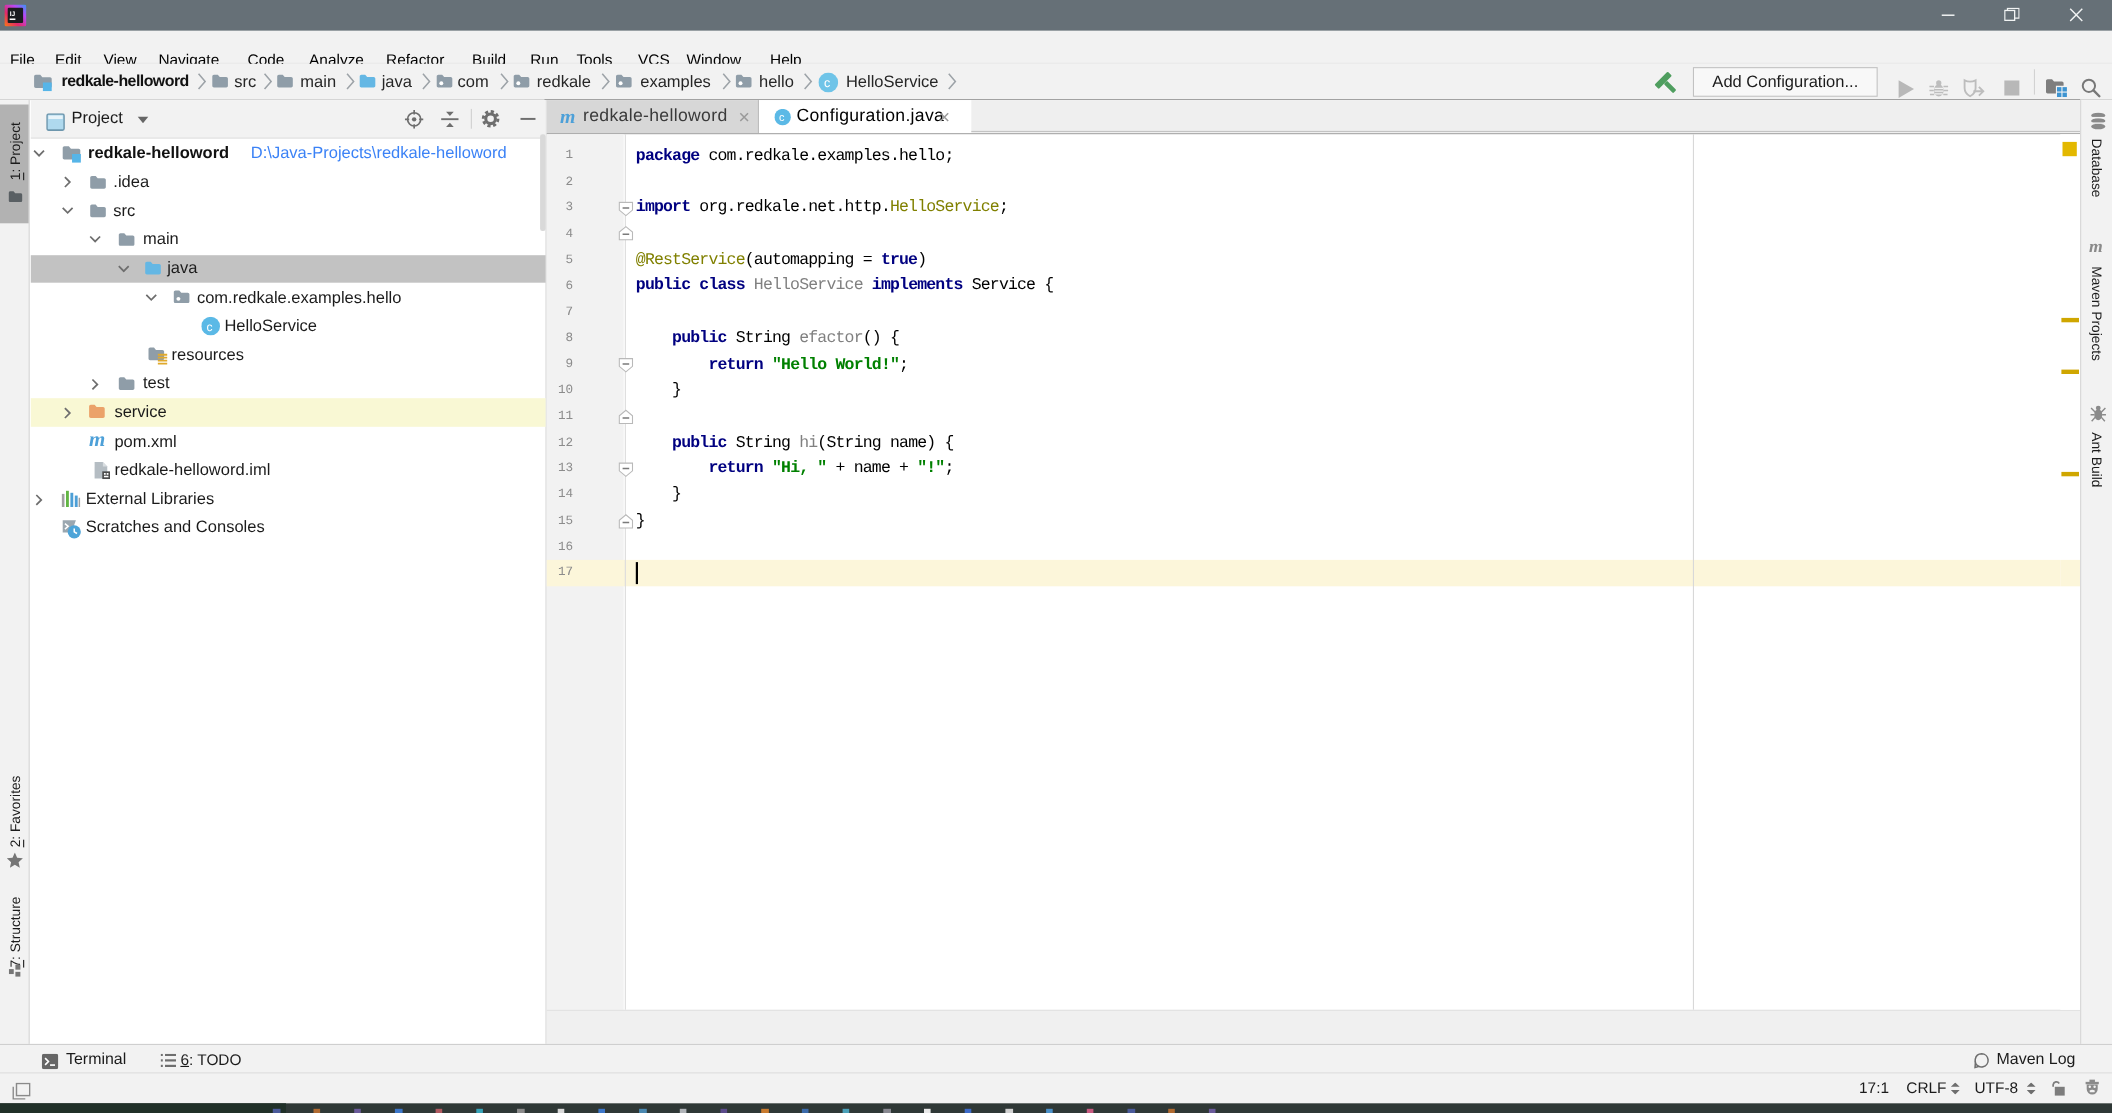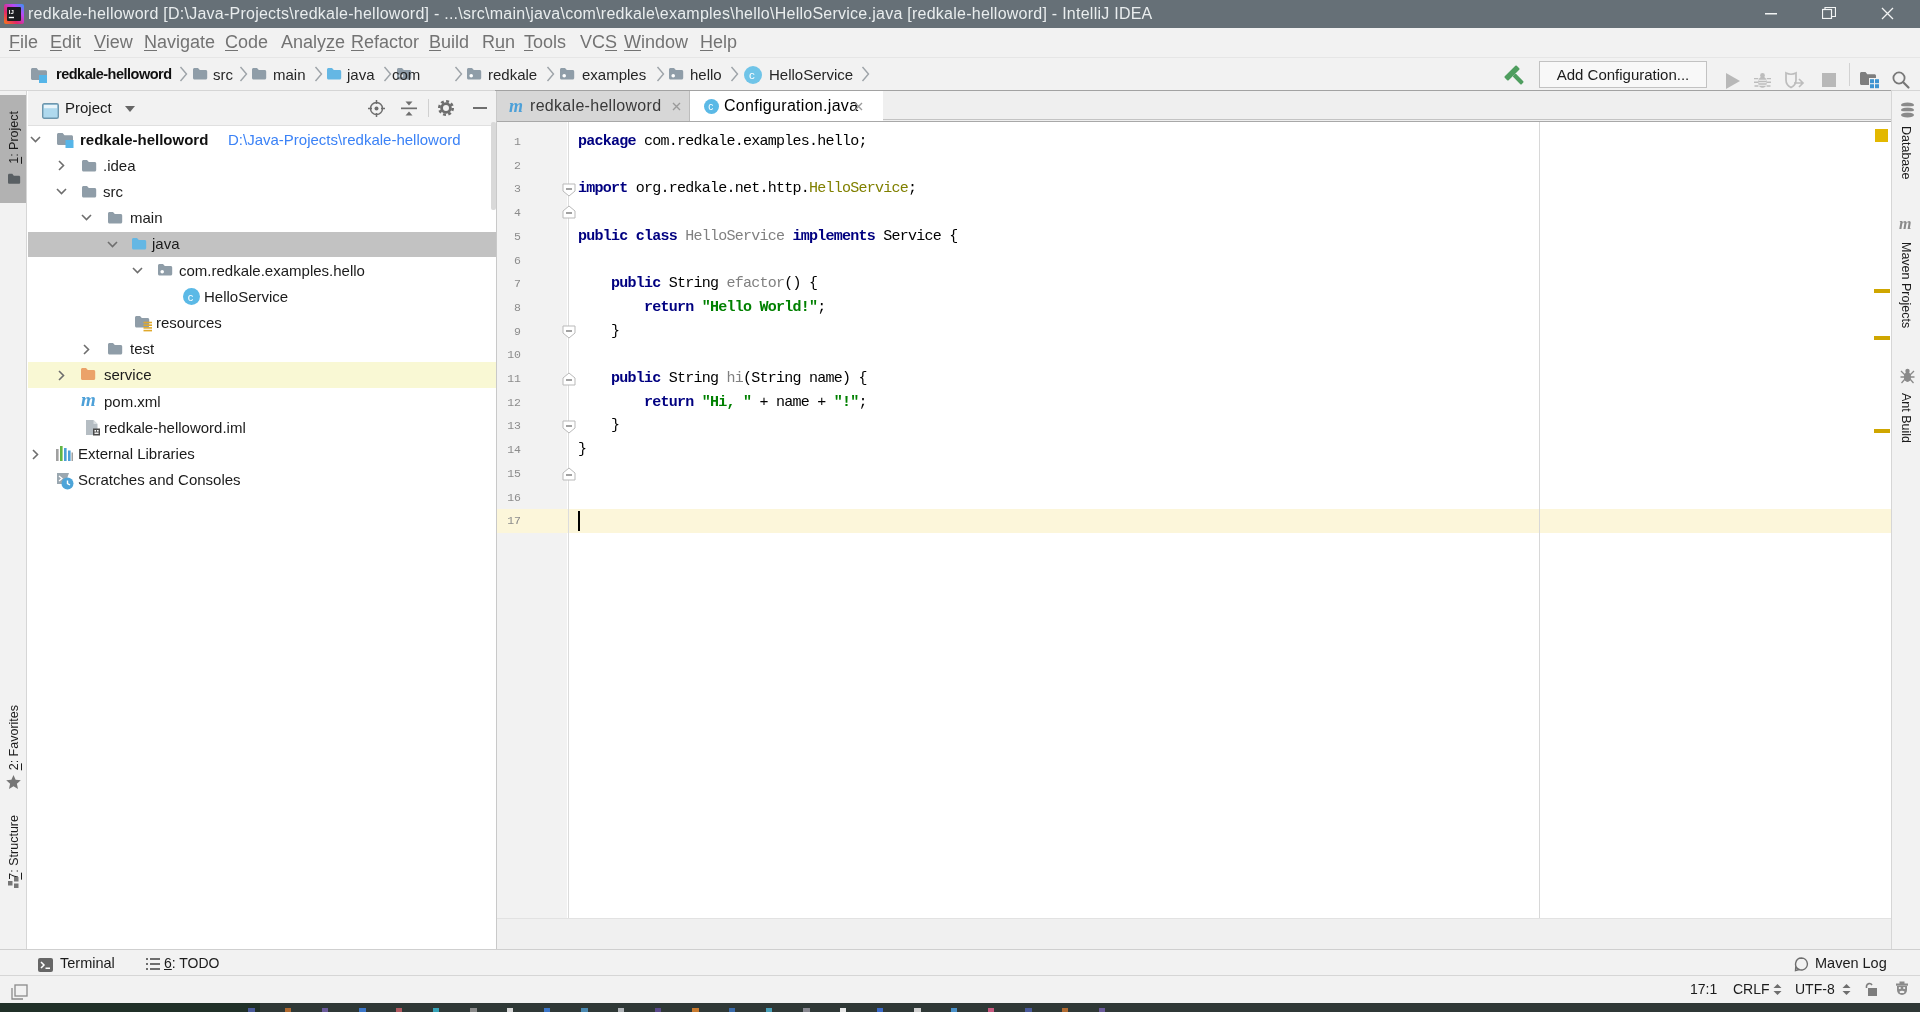--- a/index.html
+++ b/index.html
@@ -1,21 +1,21 @@
 <!DOCTYPE html>
 <html><head>
 <meta charset="utf-8">
 <style>
 html,body{margin:0;padding:0;}
 body{width:1920px;height:1012px;position:relative;overflow:hidden;background:#fff;font-family:"Liberation Sans",sans-serif;}
 .abs{position:absolute;}
 .titlebar{left:0;top:0;width:1920px;height:28px;background:#667077;}
 .titletext{left:28px;top:0;height:28px;line-height:28px;color:#e9edee;font-size:16px;letter-spacing:0.25px;white-space:pre;}
 .menubar{left:0;top:28px;width:1920px;height:29px;background:#f2f2f2;border-bottom:1px solid #e6e6e6;}
-.mi{position:absolute;top:0;height:28px;line-height:28px;font-size:18px;color:#737373;white-space:pre;}
+.mi{position:absolute;top:12px;height:28px;line-height:28px;font-size:14px;color:#000000;white-space:pre;}
 .mi u{text-decoration-thickness:1px;text-underline-offset:2px;}
 .toolbar{left:0;top:58px;width:1920px;height:33px;background:#f2f2f2;}
 .tbline1{left:0;top:90px;width:1920px;height:1px;background:#d5d5d5;}
 .tbline2{left:495px;top:90px;width:1396px;height:1px;background:#a2a2a2;}
 .bc{position:absolute;top:0;height:33px;line-height:33px;font-size:15px;color:#262626;white-space:pre;}
 .bsep{position:absolute;top:8px;width:9px;height:16px;}
 .leftstrip{left:0;top:91px;width:27px;height:858px;background:#f2f2f2;border-right:1px solid #d6d6d6;box-sizing:border-box;}
 .rightstrip{left:1891px;top:91px;width:29px;height:858px;background:#f2f2f2;border-left:1px solid #d6d6d6;box-sizing:border-box;}
 .vwrapL{position:absolute;display:flex;align-items:center;justify-content:center;width:27px;}
 .vwrapL span{writing-mode:vertical-rl;transform:rotate(180deg);font-size:12.5px;color:#1b1b1b;white-space:pre;}
@@ -54,21 +54,20 @@
           <stop offset="0.35" stop-color="#e1286b"></stop>
           <stop offset="0.7" stop-color="#b74af7"></stop>
           <stop offset="1" stop-color="#2e9af3"></stop>
     </linearGradient>
       </defs>
     <rect width="20" height="20" rx="2" fill="url(#ijg)"></rect>
     <rect x="3" y="3" width="14" height="14" rx="1" fill="#1a1c1f"></rect>
     <text x="4.8" y="10.3" font-family="Liberation Sans" font-size="6" font-weight="bold" fill="#fff">IJ</text>
     <rect x="4.8" y="12.8" width="5.2" height="1.4" fill="#fff"></rect>
   </svg>
-  <div class="abs titletext">redkale-helloword [D:\Java-Projects\redkale-helloword] - ...\src\main\java\com\redkale\examples\hello\HelloService.java [redkale-helloword] - IntelliJ IDEA</div>
   <svg class="abs" style="left:1765px;top:13px" width="12" height="2">
       <rect width="12" height="1.5" fill="#f2f4f4"></rect>
     </svg>
   <svg class="abs" style="left:1822px;top:7px" width="14" height="12" viewBox="0 0 14 12">
     <rect x="0.5" y="2.5" width="9" height="9" fill="none" stroke="#f2f4f4" stroke-width="1.2"></rect>
     <path d="M3 2.5 L3 0.5 L13.5 0.5 L13.5 9.5 L9.5 9.5" fill="none" stroke="#f2f4f4" stroke-width="1.2"></path>
   </svg>
   <svg class="abs" style="left:1881px;top:7px" width="13" height="13" viewBox="0 0 13 13">
     <path d="M1 1 L12 12 M12 1 L1 12" stroke="#f2f4f4" stroke-width="1.3"></path>
   </svg>
@@ -115,21 +114,21 @@
       <path d="M1 2.5 C1 1.7 1.7 1 2.5 1 H6 L7.8 3.1 H13.7 C14.5 3.1 15.2 3.8 15.2 4.6 V11 C15.2 11.8 14.5 12.5 13.7 12.5 H2.5 C1.7 12.5 1 11.8 1 11 Z" fill="#64b7e4"></path>
     </svg>
   <div class="bc" style="left:347px">java</div>
   <svg class="bsep" style="left:383px">
       <path d="M1.5 1 L7.5 8 L1.5 15" stroke="#9da3a8" stroke-width="1.4" fill="none"></path>
     </svg>
   <svg class="abs" style="left:396px;top:9px" width="16" height="14" viewBox="0 0 16 14">
       <path d="M1 2.5 C1 1.7 1.7 1 2.5 1 H6 L7.8 3.1 H13.7 C14.5 3.1 15.2 3.8 15.2 4.6 V11 C15.2 11.8 14.5 12.5 13.7 12.5 H2.5 C1.7 12.5 1 11.8 1 11 Z" fill="#8f9da8"></path>
       <circle cx="5.2" cy="8.7" r="1.8" fill="#fff"></circle>
     </svg>
-  <div class="bc" style="left:392px">com</div>
+  <div class="bc" style="left:416px">com</div>
   <svg class="bsep" style="left:454px">
       <path d="M1.5 1 L7.5 8 L1.5 15" stroke="#9da3a8" stroke-width="1.4" fill="none"></path>
     </svg>
   <svg class="abs" style="left:466px;top:9px" width="16" height="14" viewBox="0 0 16 14">
       <path d="M1 2.5 C1 1.7 1.7 1 2.5 1 H6 L7.8 3.1 H13.7 C14.5 3.1 15.2 3.8 15.2 4.6 V11 C15.2 11.8 14.5 12.5 13.7 12.5 H2.5 C1.7 12.5 1 11.8 1 11 Z" fill="#8f9da8"></path>
       <circle cx="5.2" cy="8.7" r="1.8" fill="#fff"></circle>
     </svg>
   <div class="bc" style="left:488px">redkale</div>
   <svg class="bsep" style="left:546px">
       <path d="M1.5 1 L7.5 8 L1.5 15" stroke="#9da3a8" stroke-width="1.4" fill="none"></path>
@@ -405,20 +404,21 @@
     <div>14</div>
     <div>15</div>
     <div>16</div>
     <div>17</div>
   </div>
 <div class="abs code">
 <div><span class="k">package</span> com.redkale.examples.hello;</div>
 <div>&nbsp;</div>
 <div><span class="k">import</span> org.redkale.net.http.<span class="a">HelloService</span>;</div>
 <div>&nbsp;</div>
+<div><span class="a">@RestService</span>(automapping = <span class="k">true</span>)</div>
 <div><span class="k">public class </span><span class="g">HelloService </span><span class="k">implements</span> Service {</div>
 <div>&nbsp;</div>
 <div>    <span class="k">public</span> String <span class="g">efactor</span>() {</div>
 <div>        <span class="k">return</span> <span class="s">"Hello World!"</span>;</div>
 <div>    }</div>
 <div>&nbsp;</div>
 <div>    <span class="k">public</span> String <span class="g">hi</span>(String name) {</div>
 <div>        <span class="k">return</span> <span class="s">"Hi, "</span> + name + <span class="s">"!"</span>;</div>
 <div>    }</div>
 <div>}</div>

